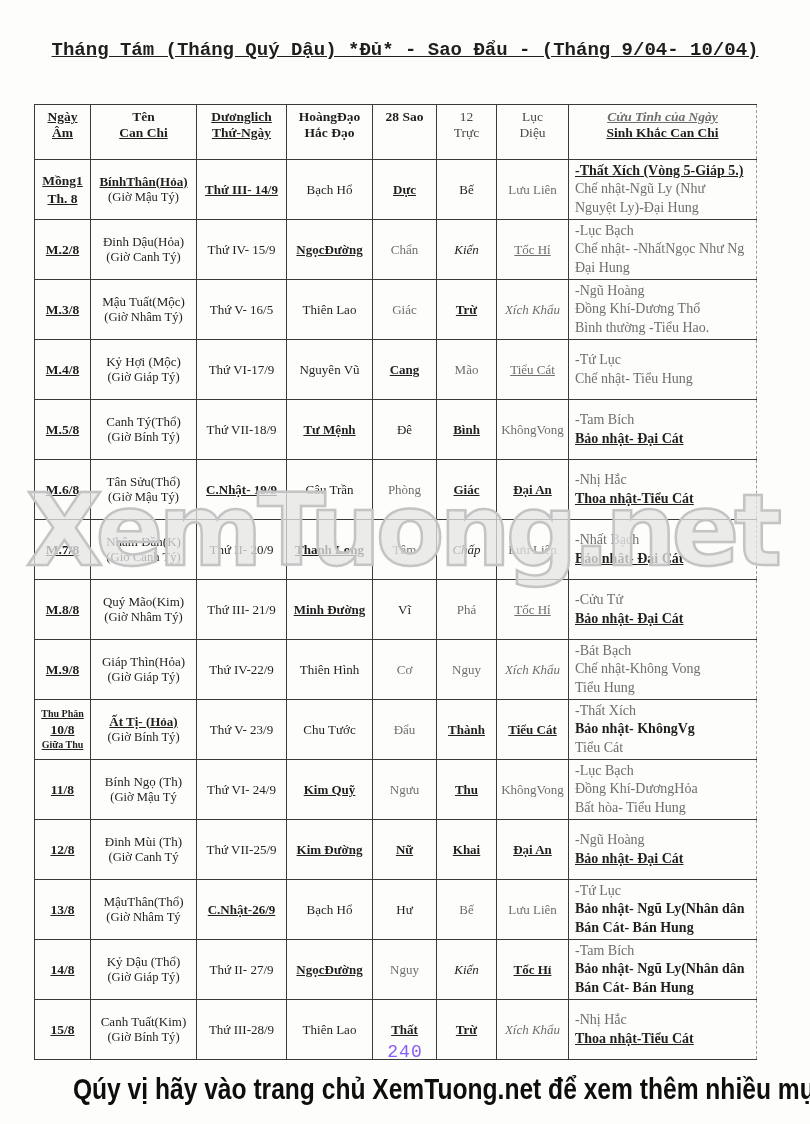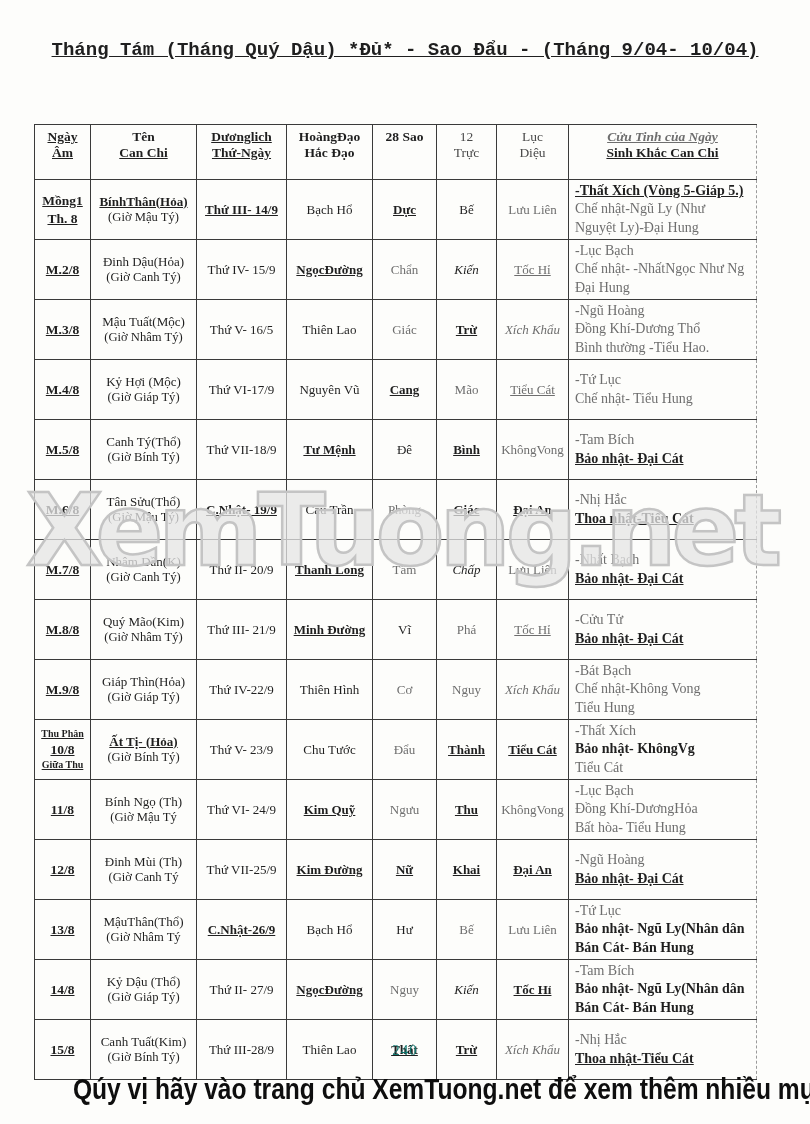--- a/index.html
+++ b/index.html
@@ -2,42 +2,42 @@
 <html><head>
 <meta charset="utf-8">
 <style>
   html,body{margin:0;padding:0;background:#d9d9d9;}
   .page{position:relative;width:810px;height:1124px;margin:0 auto;background:#fdfdfb;
         font-family:"Liberation Serif",serif;color:#1f1f1f;overflow:hidden;}
   .titles{position:absolute;top:36px;left:0;width:100%;text-align:center;z-index:1;}
   .t1{font-size:20px;font-weight:bold;text-decoration:underline;letter-spacing:.5px;}
   .t2{font-size:19px;font-weight:bold;text-decoration:underline;margin-top:3px;font-family:Liberation Mono, monospace;}
   .t3{font-family:"Liberation Sans",sans-serif;font-size:14.5px;font-weight:bold;margin-top:2px;letter-spacing:.6px;}
-  table.cal{position:absolute;left:34px;top:124px;width:722px;border-collapse:collapse;table-layout:fixed;z-index:1;}
+  table.cal{position:absolute;left:34px;top:104px;width:722px;border-collapse:collapse;table-layout:fixed;z-index:1;}
   th,td{border:1.6px solid #3a3a3a;padding:2px 3px;overflow:hidden;}
   thead th{height:48px;font-size:13.5px;vertical-align:top;padding-top:4px;font-weight:bold;text-align:center;}
   th.norm{font-weight:normal;color:#4a4a4a;}
   tbody td{height:55px;font-size:13px;text-align:center;vertical-align:middle;}
   td.c-cuu{text-align:left;padding-left:6px;font-size:14px;border-right:1.5px dashed #9a9a9a;}
   th.c-cuu-h{border-right:1.5px dashed #9a9a9a;}
   .u{text-decoration:underline;}
   .b{font-weight:bold;}
   .i{font-style:italic;}
   .f{color:#6e6e6e;}
   .am-line{font-weight:bold;text-decoration:underline;font-size:13.5px;line-height:1.3;}
   .am-note{font-weight:bold;text-decoration:underline;font-size:10px;line-height:1.4;}
   .cc1{line-height:1.25;}
   .cc2{font-size:12.6px;line-height:1.25;}
   .cu{line-height:1.3;}
   .watermark{position:absolute;left:26px;top:472px;width:770px;z-index:6;pointer-events:none;
              font-family:"DejaVu Sans",sans-serif;font-size:100px;font-weight:bold;letter-spacing:-5px;
              color:rgba(255,255,255,.45);-webkit-text-stroke:2.5px #c4c4c4;
              text-shadow:0 0 2px rgba(190,190,190,.55);white-space:nowrap;}
-  .pagenum{position:absolute;top:1042px;left:0;width:100%;text-align:center;font-size:15px;
-           letter-spacing:1px;color:#0f766e;z-index:1;}
+  .pagenum{position:absolute;top:1042px;left:0;width:100%;text-align:center;font-size:18px;
+           letter-spacing:1px;color:#8b5cf6;z-index:1;font-family:Liberation Mono, monospace;}
   .foot{position:absolute;top:1072px;left:0;width:100%;text-align:center;z-index:1;
         font-family:"Liberation Sans",sans-serif;font-size:30px;font-weight:bold;color:#0e0e0e;
         transform:scaleX(.82);transform-origin:50% 50%;white-space:nowrap;}
 </style>
 </head>
 <body>
 
 <div class="page">
 
   <div class="titles">

